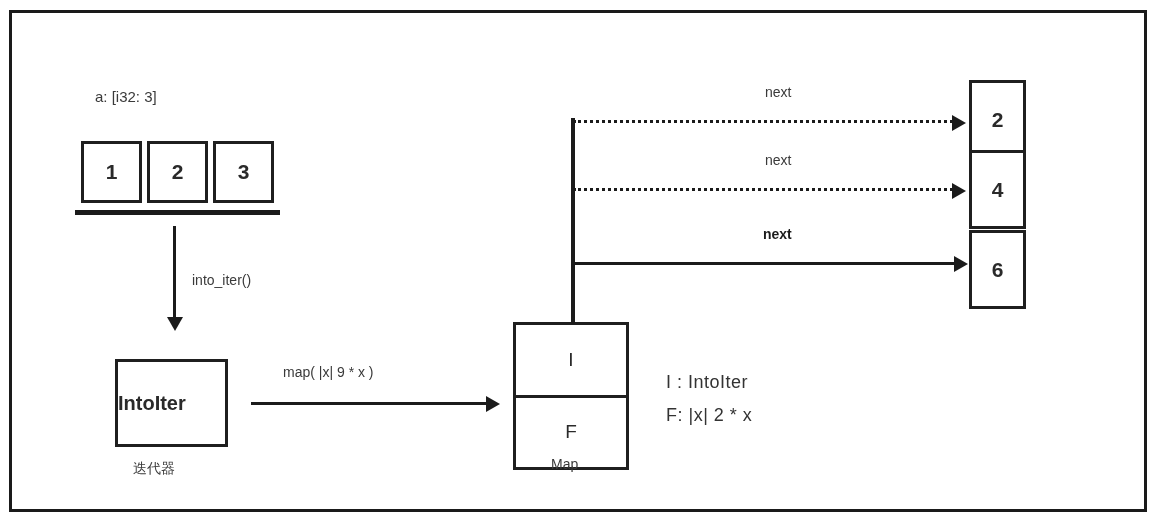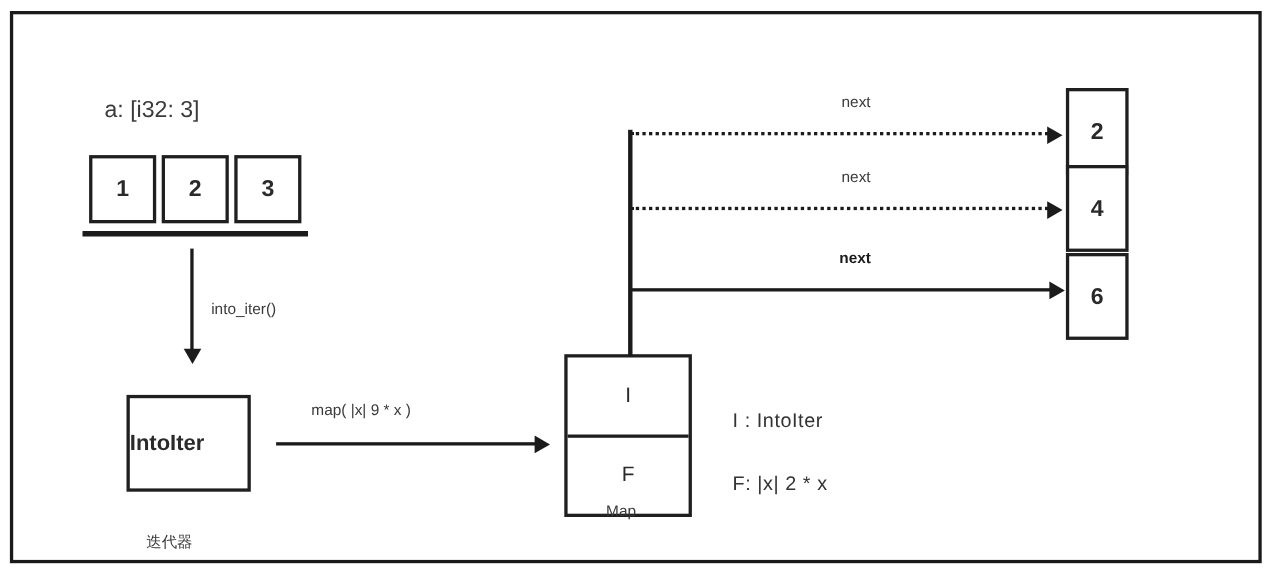--- a/index.html
+++ b/index.html
@@ -149,47 +149,47 @@
     white-space: nowrap;
     letter-spacing: 0.5px;
   }
 </style>
 </head>
 <body>
 
 <div id="canvas">
   <div id="frame"></div>
 
-  <div class="label" style="left:95px; top:88px; font-size:21px;">a: [i32: 3]</div>
+  <div class="label" style="left:95px; top:88px; font-size:15px;">a: [i32: 3]</div>
 
   <div class="cell-box" style="left:81px; top:141px; width:61px; height:62px;">1</div>
   <div class="cell-box" style="left:147px; top:141px; width:61px; height:62px;">2</div>
   <div class="cell-box" style="left:213px; top:141px; width:61px; height:62px;">3</div>
 
   <div class="rule" style="left:75px; top:210px; width:205px; height:5px;"></div>
 
   <div class="arrow-v" style="left:173px; top:226px; height:92px;"></div>
   <div class="label" style="left:192px; top:272px;">into_iter()</div>
 
   <div class="plain-box" style="left:115px; top:359px; width:113px; height:88px;">
     <span style="font-size:20px; font-weight:600; color:#2a2a2a;">IntoIter</span>
   </div>
-  <div class="label" style="left:133px; top:484px;text-align:center;">迭代器</div>
+  <div class="label" style="left:133px; top:460px;text-align:center;">迭代器</div>
 
   <div class="arrow-h" style="left:251px; top:402px; width:236px;"></div>
   <div class="label" style="left:283px; top:364px;">map( |x| 9 * x )</div>
 
   <div class="map-box" style="left:513px; top:322px; width:116px; height:148px;">
     <div class="map-cell top">I</div>
     <div class="map-cell">F</div>
   </div>
   <div class="label" style="left:551px; top:456px;">Map</div>
 
   <div class="legend-line" style="left:666px; top:372px;">I :  IntoIter</div>
-  <div class="legend-line" style="left:666px; top:405px;margin-top:24px;">F:  |x|  2 * x</div>
+  <div class="legend-line" style="left:666px; top:405px;">F:  |x|  2 * x</div>
 
   <div class="stem-v" style="left:571px; top:118px; height:206px;"></div>
 
   <div class="arrow-h-dotted" style="left:573px; top:120px; width:380px;"></div>
   <div class="label" style="left:765px; top:84px;">next</div>
   <div class="cell-box" style="left:969px; top:80px; width:57px; height:79px;">2</div>
 
   <div class="arrow-h-dotted" style="left:573px; top:188px; width:380px;"></div>
   <div class="label" style="left:765px; top:152px;">next</div>
   <div class="cell-box" style="left:969px; top:150px; width:57px; height:79px;">4</div>

